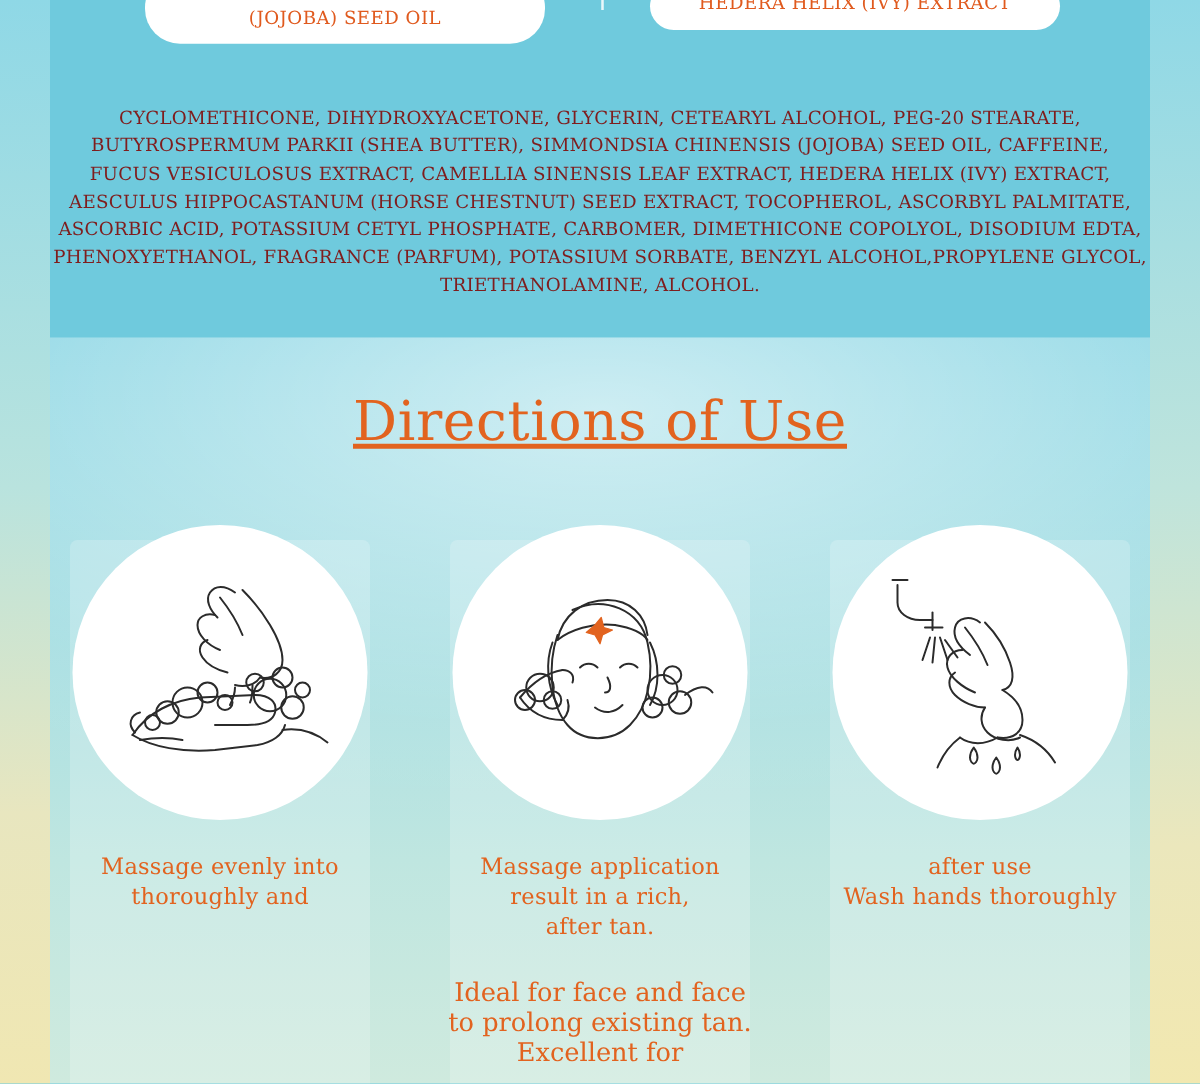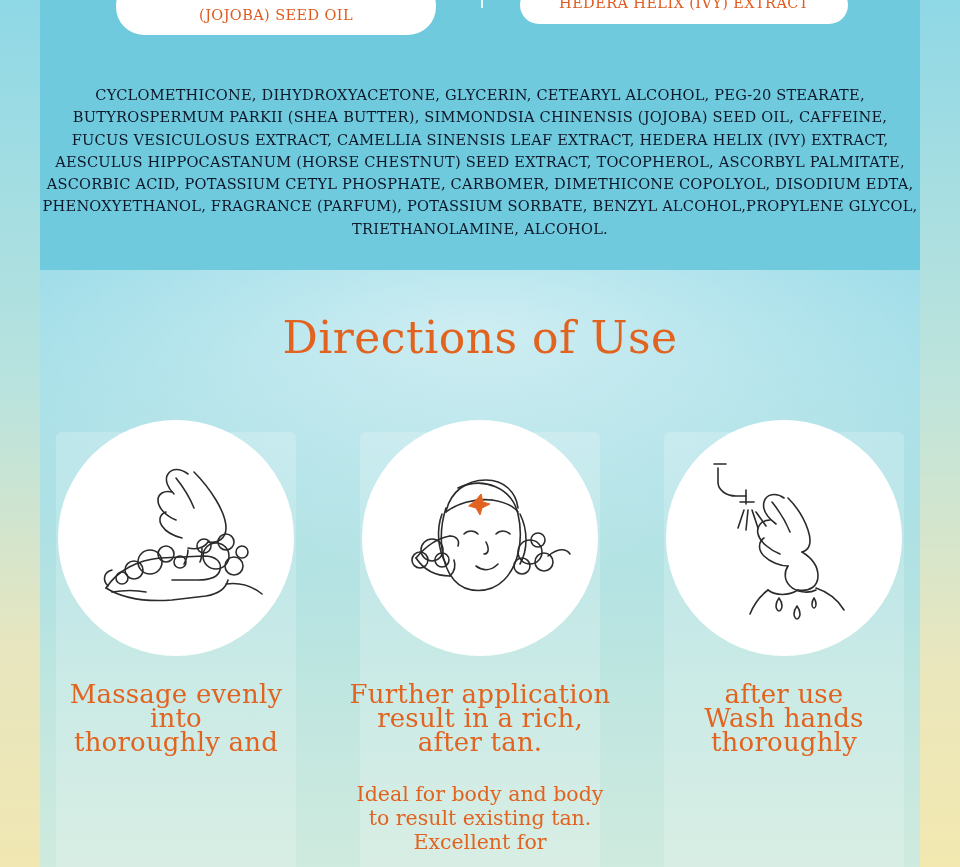--- a/index.html
+++ b/index.html
@@ -101,39 +101,40 @@
     height: 52px;
     background: rgba(255,255,255,0.85);
   }
 
   
   .inci {
     position: absolute;
     top: 84px;
     left: 42px;
     width: 876px;
-    color: #0f172a;
+    color: #7f1d1d;
     text-align: center;
     font-size: 14.6px;
     line-height: 22.3px;
     letter-spacing: 0.2px;
     text-transform: uppercase;
   }
 
   
   .heading {
     position: absolute;
     top: 312px;
     left: 0;
     width: 960px;
     text-align: center;
     color: #e2631f;
     font-size: 44px;
     font-weight: normal;
     letter-spacing: 0.5px;
+    text-decoration: underline;
   }
 
   
   .steps {
     position: absolute;
     top: 420px;
     left: 40px;
     width: 880px;
     display: flex;
     justify-content: space-between;
@@ -165,21 +166,21 @@
     display: flex;
     align-items: center;
     justify-content: center;
     overflow: hidden;
   }
   .circle svg { display: block; }
 
   .step-caption {
     margin-top: 26px;
     color: #e2631f;
-    font-size: 26px;
+    font-size: 18px;
     line-height: 24px;
     letter-spacing: 0.2px;
   }
   .step-caption .ln { display: block; }
 
   .step-extra {
     margin-top: 28px;
     color: #e2631f;
     font-size: 20.5px;
     line-height: 24px;
@@ -296,27 +297,27 @@
                 <circle cx="142" cy="128" r="8"></circle>
                 <circle cx="158" cy="102" r="7"></circle>
 
                 <path d="M168 118 C178 110 186 110 190 116"></path>
 
                 <path d="M96 62 L101 56 L103 64 L110 66 L102 70 L100 77 L96 70 L89 68 Z" fill="#e2631f" stroke="#e2631f" stroke-width="1"></path>
               </g>
             </svg>
           </div>
           <div class="step-caption">
-            <span class="ln">Further application</span>
+            <span class="ln">Massage application</span>
             <span class="ln">result in a rich,</span>
             <span class="ln">after tan.</span>
           </div>
           <div class="step-extra">
-            <span class="ln">Ideal for body and body</span>
-            <span class="ln">to result existing tan.</span>
+            <span class="ln">Ideal for face and face</span>
+            <span class="ln">to prolong existing tan.</span>
             <span class="ln">Excellent for</span>
           </div>
         </div>
       </div>
 
       <div class="step">
         <div class="panel-bg"></div>
         <div class="step-inner">
           <div class="circle">
             <svg width="200" height="200" viewBox="0 0 200 200">

